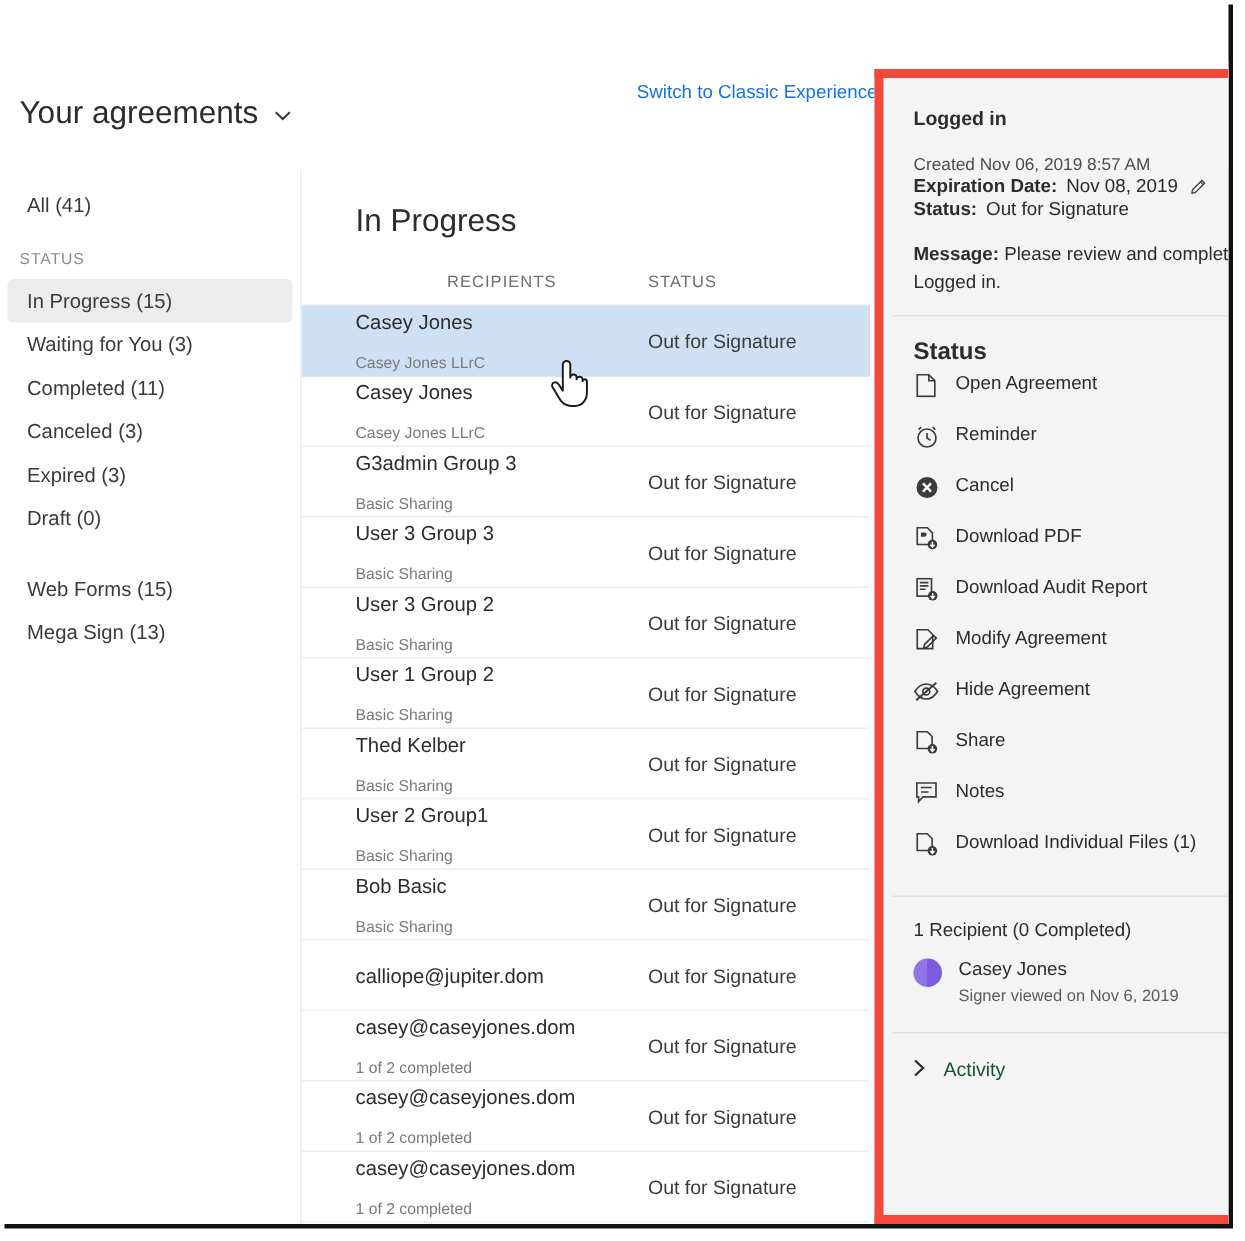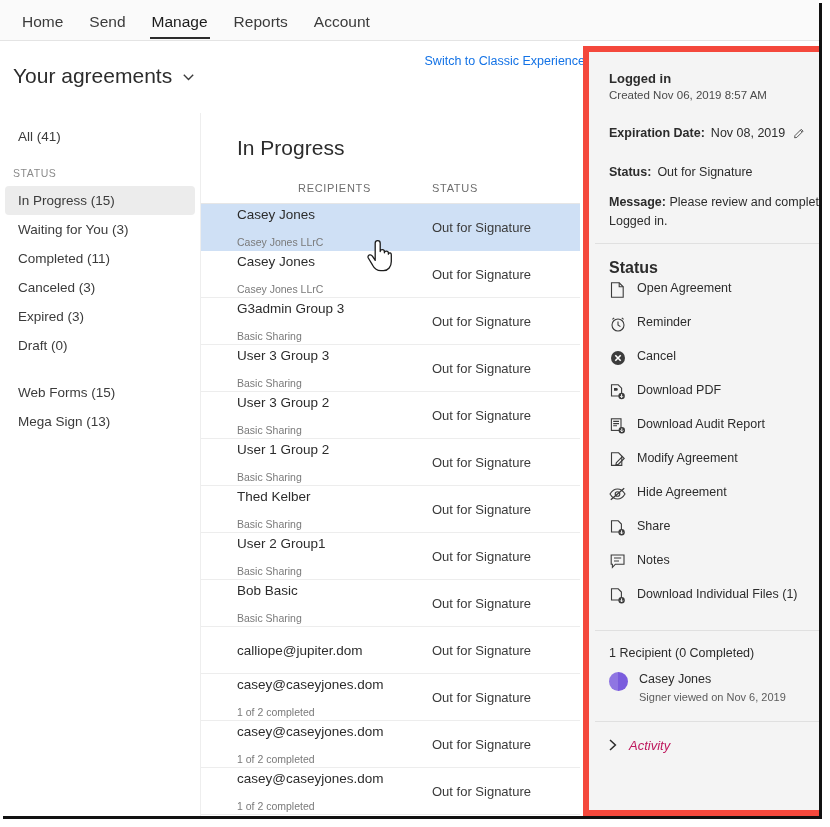--- a/index.html
+++ b/index.html
@@ -245,22 +245,22 @@
   }
   #detail-inner {
     position: absolute;
     left: 6px; top: 6px; right: 0; bottom: 0;
     background: #f4f4f4;
     overflow: hidden;
   }
   .detail-section { padding: 13px 14px 12px 14px; }
   .sec-border-bottom { border-bottom: 1px solid #e0e0e0; }
   .d-title { font-size: 13px; font-weight: bold; color: #2c2c2c; }
-  .d-created { font-size: 11.5px; color: #4a4a4a; margin-top: 3px; }
-  .d-row { font-size: 12.5px; color: #2c2c2c; margin-top: 25px; display: flex; align-items: center; white-space: nowrap; }
+  .d-created { font-size: 11.5px; color: #4a4a4a; margin-top: 18px; }
+  .d-row { font-size: 12.5px; color: #2c2c2c; margin-top: 1px; display: flex; align-items: center; white-space: nowrap; }
   .d-row b { font-weight: bold; margin-right: 6px; }
   .d-msg { font-size: 12.5px; color: #2c2c2c; margin-top: 14px; line-height: 19px; white-space: nowrap; }
   .d-msg-2 { font-size: 12.5px; color: #2c2c2c; line-height: 19px; }
   #pencil-icon { margin-left: 9px; cursor: pointer; width: 14px; height: 14px; }
 
   #actions-heading {
     font-size: 16px;
     font-weight: bold;
     color: #2c2c2c;
     padding: 15px 0 4px 14px;
@@ -297,43 +297,36 @@
   #rcpt-name { font-size: 12.5px; color: #2c2c2c; line-height: 16px; }
   #rcpt-sub { font-size: 11px; color: #5c5c5c; line-height: 16px; margin-top: 2px; }
 
   #activity-sec {
     border-top: 1px solid #e0e0e0;
     display: flex; align-items: center;
     height: 46px; padding-left: 14px;
     cursor: pointer;
   }
   #activity-chevron { margin-right: 12px; width: 8px; height: 12px; }
-  #activity-label { font-size: 13px; color: #be185d; font-style: italic; }
+  #activity-label { font-size: 13px; color: #14532d; }
 
   
   #cursor-hand {
     position: absolute;
     left: 366px; top: 239px;
     width: 26px; height: 33px;
     pointer-events: none;
     z-index: 40;
   }
 </style>
 </head>
 <body>
 
 <div id="app-frame">
 
-  <div id="top-nav">
-    <div class="nav-item"><span>Home</span></div>
-    <div class="nav-item"><span>Send</span></div>
-    <div class="nav-item active"><span>Manage</span></div>
-    <div class="nav-item"><span>Reports</span></div>
-    <div class="nav-item"><span>Account</span></div>
-  </div>
 
   <div id="sub-header">
     <div id="switch-classic">Switch to Classic Experience</div>
 
     <div id="agreements-title-wrap">
       <div id="agreements-title">Your agreements</div>
       <svg id="title-chevron" viewBox="0 0 11 7">
         <path d="M0.8 0.8 L5.5 5.4 L10.2 0.8" fill="none" stroke="#3b3b3b" stroke-width="1.4"></path>
       </svg>
     </div>

